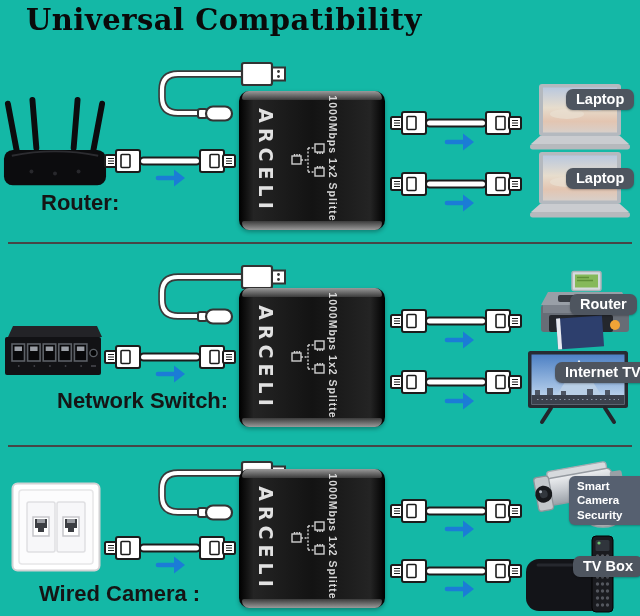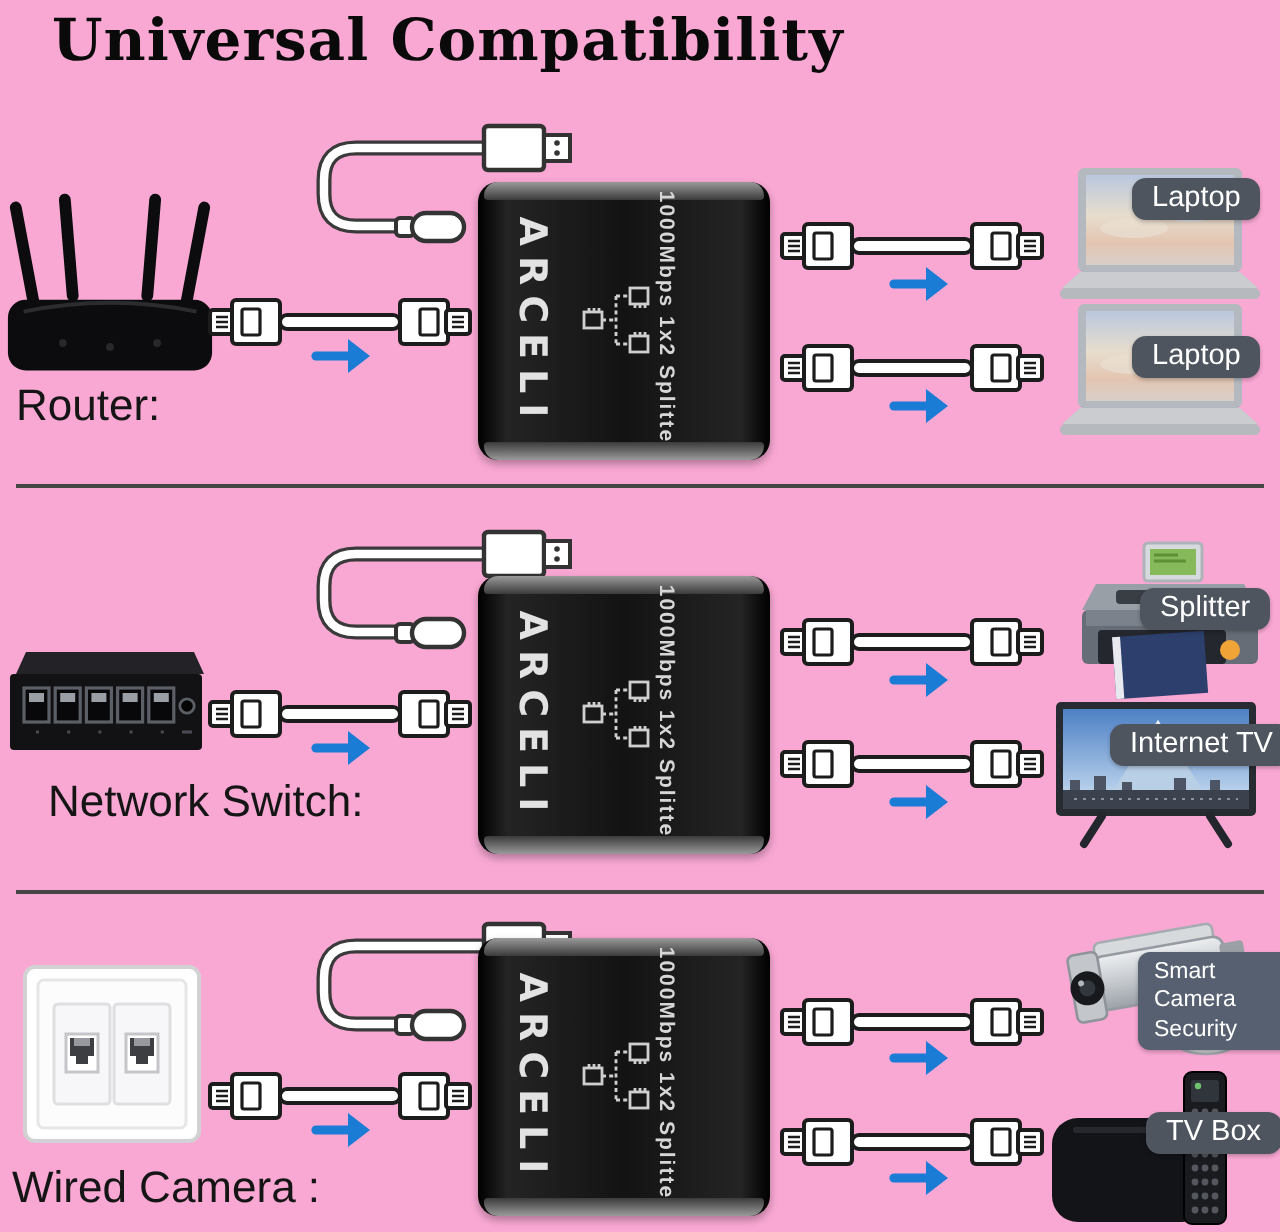--- a/index.html
+++ b/index.html
@@ -1,24 +1,24 @@
 <!DOCTYPE html>
 <html style="--arrow: #1b7cd6; --badge: #4e555f; --badge_camera: #566070;"><head>
 <meta charset="utf-8">
 <style>
   html,body{margin:0;padding:0;background:#fff;}
-  #canvas{position:relative;width:640px;height:616px;background:#f9a8d4;overflow:hidden;
+  #canvas{position:relative;width:640px;height:616px;background:#14b8a6;overflow:hidden;
           font-family:"Liberation Sans",sans-serif;}
   .abs{position:absolute;}
   .title{font-family:"DejaVu Serif",serif;font-weight:bold;font-size:29px;color:#0a0a0a;
          letter-spacing:0.5px;white-space:nowrap;}
-  .src-label{font-size:22px;font-weight:400;color:#151515;white-space:nowrap;}
+  .src-label{font-size:22px;font-weight:700;color:#151515;white-space:nowrap;margin-left:33px;}
   .divider{height:2px;background:#464646;width:624px;left:8px;}
   .arrow{color:var(--arrow,#1b7cd6);}
-  .badge{background:var(--badge,#4e555f);color:#fff;font-size:14.5px;font-weight:400;
+  .badge{background:var(--badge,#4e555f);color:#fff;font-size:14.5px;font-weight:700;
          padding:2px 10px 3px;border-radius:7px;white-space:nowrap;box-shadow:0 1px 2px rgba(0,0,0,.25);}
   .badge.small{background:var(--badge_camera,#566070);font-size:11.5px;line-height:1.25;
          white-space:normal;width:66px;padding:3px 8px;border-radius:6px;text-align:left;}
   
   .splitter{width:146px;height:139px;border-radius:10px;
     background:linear-gradient(90deg,#000 0%,#242424 10%,#131313 50%,#242424 90%,#000 100%);
     box-shadow:0 2px 4px rgba(0,0,0,.3);}
   .cap{position:absolute;left:3px;right:3px;height:9px;background:linear-gradient(#9a9a9a,#3b3b3b);}
   .cap.top{top:0;border-radius:7px 7px 2px 2px;}
   .cap.bot{bottom:0;border-radius:2px 2px 7px 7px;background:linear-gradient(#3b3b3b,#9a9a9a);}
@@ -307,21 +307,21 @@
       </svg>
     <svg class="abs" style="left:389px;top:365px;width:134px;height:34px">
         <use href="#eth-cable"></use>
       </svg>
     <svg class="abs arrow" style="left:444px;top:389px;width:32px;height:24px">
         <use href="#arrow"></use>
       </svg>
     <svg class="abs" style="left:534px;top:270px;width:102px;height:84px">
         <use href="#printer"></use>
       </svg>
-    <div class="abs badge" style="left:570px;top:294px">Splitter</div>
+    <div class="abs badge" style="left:570px;top:294px">Router</div>
     <svg class="abs" style="left:527px;top:350px;width:102px;height:76px">
         <use href="#internet-tv"></use>
       </svg>
     <div class="abs badge" style="left:555px;top:362px">Internet TV</div>
   </section>
 
   <div class="abs divider" style="top:445px"></div>
 
   <section>
     <svg class="abs" style="left:146px;top:458px;width:142px;height:70px">

